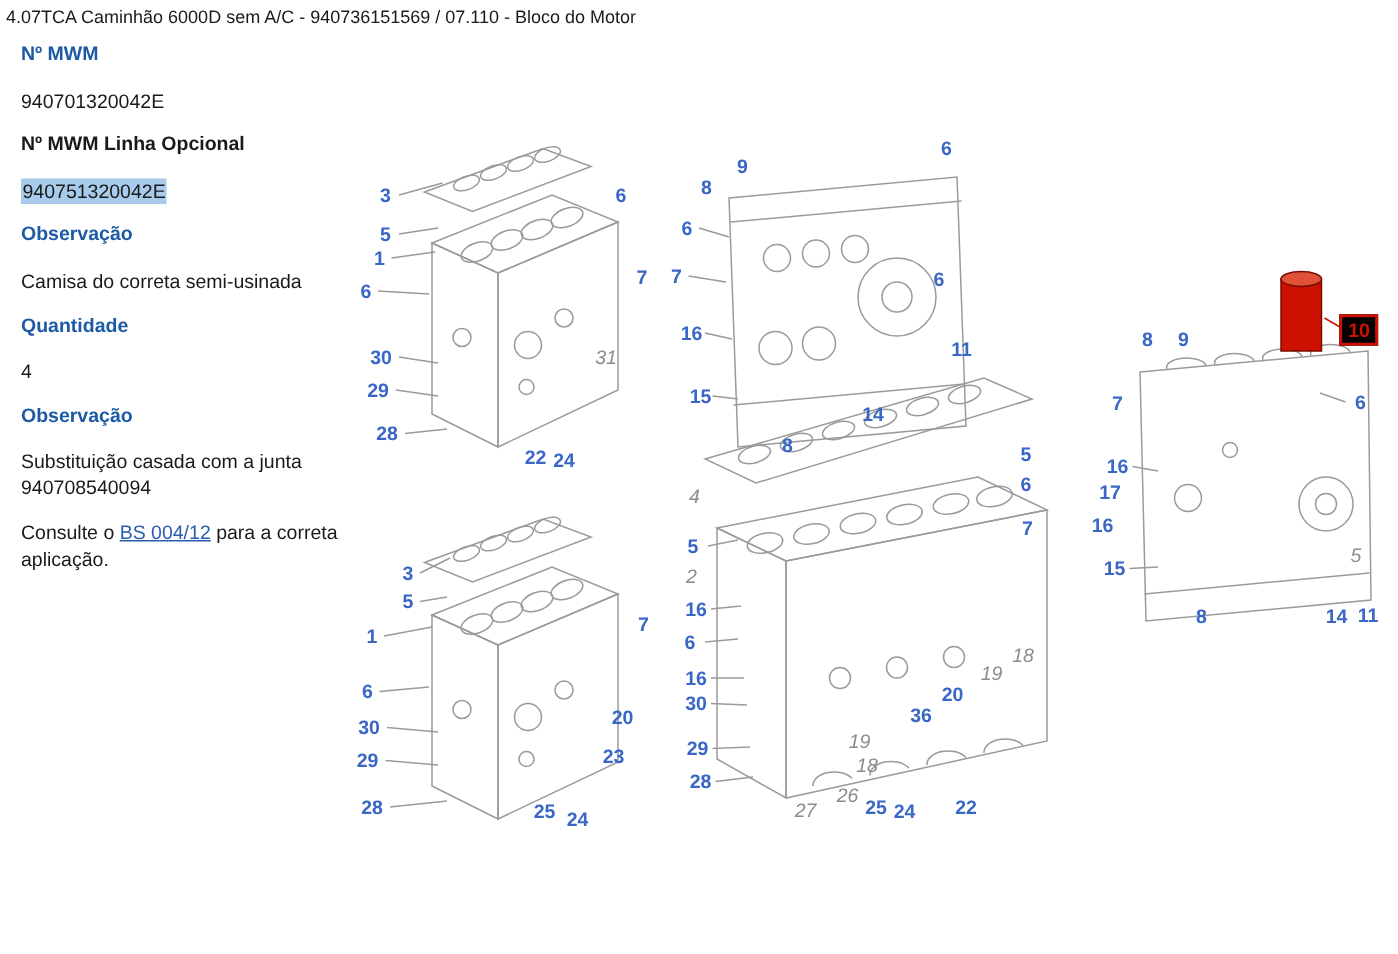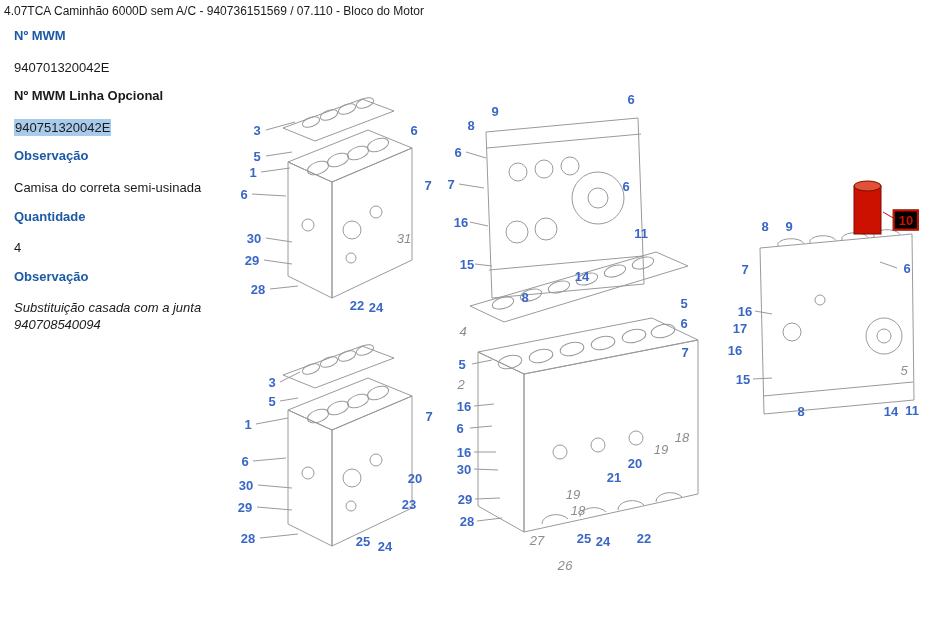--- a/index.html
+++ b/index.html
@@ -15,21 +15,21 @@
 
   .info-panel {
     position:absolute; left:14px; top:28px; width:242px;
     font-size:13px; color:#1a1a1a; line-height:1.2;
   }
   .f-label { color:var(--heading-blue,#1c5aa5); font-weight:bold; font-size:13px; }
   .f-label.dark { color:#1a1a1a; }
   .f-value { margin-top:16px; }
   .mt { margin-top:13px; }
   .selected-text { background:var(--selection-bg,#a8cbec); padding:1px 1px; }
-  .obs { line-height:1.3;font-style:italic; }
+  .obs { line-height:1.3; }
   .consult { margin-top:12px; width:214px; line-height:1.35; }
   a.bs-link { color:var(--link-blue,#2a5db0); text-decoration:underline; cursor:pointer; }
 
   .diagram-layer { position:absolute; left:0; top:0; width:932px; height:636px; }
   svg.sketch { position:absolute; left:0; top:0; }
   .art { stroke:var(--sketch-gray,#9a9a9a); fill:none; stroke-width:1; }
   .liner-body { fill:var(--highlight-red,#b81400); stroke:#7c0d00; }
   .liner-top { fill:#e05238; stroke:#7c0d00; }
   .red-leader { stroke:var(--highlight-red,#cc1100); }
 
@@ -67,20 +67,23 @@
 
     <div class="f-label mt">Quantidade</div>
     <div class="f-value">4</div>
 
     <div class="f-label mt">Observação</div>
     <div class="f-value obs">
       <span>Substituição casada com a junta</span><br>
       <span>940708540094</span>
     </div>
 
+    <div class="consult">
+      <span>Consulte o </span><a class="bs-link">BS 004/12</a><span> para a correta aplicação.</span>
+    </div>
   </div>
 
   <div class="diagram-layer">
     <svg class="sketch" width="932" height="636" viewBox="0 0 932 636">
       <g class="art">
 
         <g>
           <polygon points="283,128 362,99 394,111 315,141"></polygon>
           <ellipse cx="311" cy="122" rx="9" ry="4.5" transform="rotate(-20 311 122)"></ellipse>
           <ellipse cx="329" cy="115" rx="9" ry="4.5" transform="rotate(-20 329 115)"></ellipse>
@@ -273,24 +276,24 @@
         <div class="callout gray" style="left: 461px; top: 384px;">2</div>
         <div class="callout blue" style="left: 464px; top: 406px;">16</div>
         <div class="callout blue" style="left: 460px; top: 428px;">6</div>
         <div class="callout blue" style="left: 464px; top: 452px;">16</div>
         <div class="callout blue" style="left: 464px; top: 469px;">30</div>
         <div class="callout blue" style="left: 465px; top: 499px;">29</div>
         <div class="callout blue" style="left: 467px; top: 521px;">28</div>
         <div class="callout gray" style="left: 682px; top: 437px;">18</div>
         <div class="callout gray" style="left: 661px; top: 449px;">19</div>
         <div class="callout blue" style="left: 635px; top: 463px;">20</div>
-        <div class="callout blue" style="left: 614px; top: 477px;">21</div>
+        <div class="callout blue" style="left: 614px; top: 477px;">36</div>
         <div class="callout gray" style="left: 573px; top: 494px;">19</div>
         <div class="callout gray" style="left: 578px; top: 510px;">18</div>
         <div class="callout gray" style="left: 537px; top: 540px;">27</div>
-        <div class="callout gray" style="left: 565px; top: 566px; font-family: Liberation Mono, monospace;">26</div>
+        <div class="callout gray" style="left: 565px; top: 530px;">26</div>
         <div class="callout blue" style="left: 584px; top: 538px;">25</div>
         <div class="callout blue" style="left: 603px; top: 541px;">24</div>
         <div class="callout blue" style="left: 644px; top: 538px;">22</div>
       </div>
   </div>
 
 </div>
 
 </body></html>

